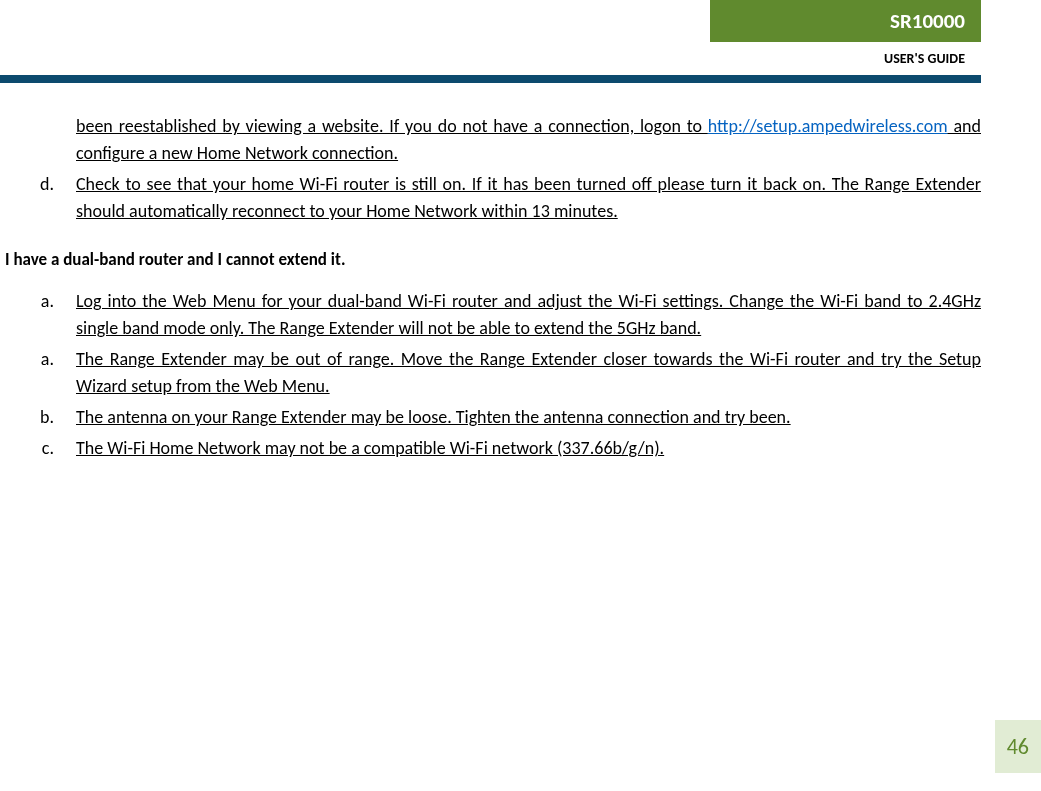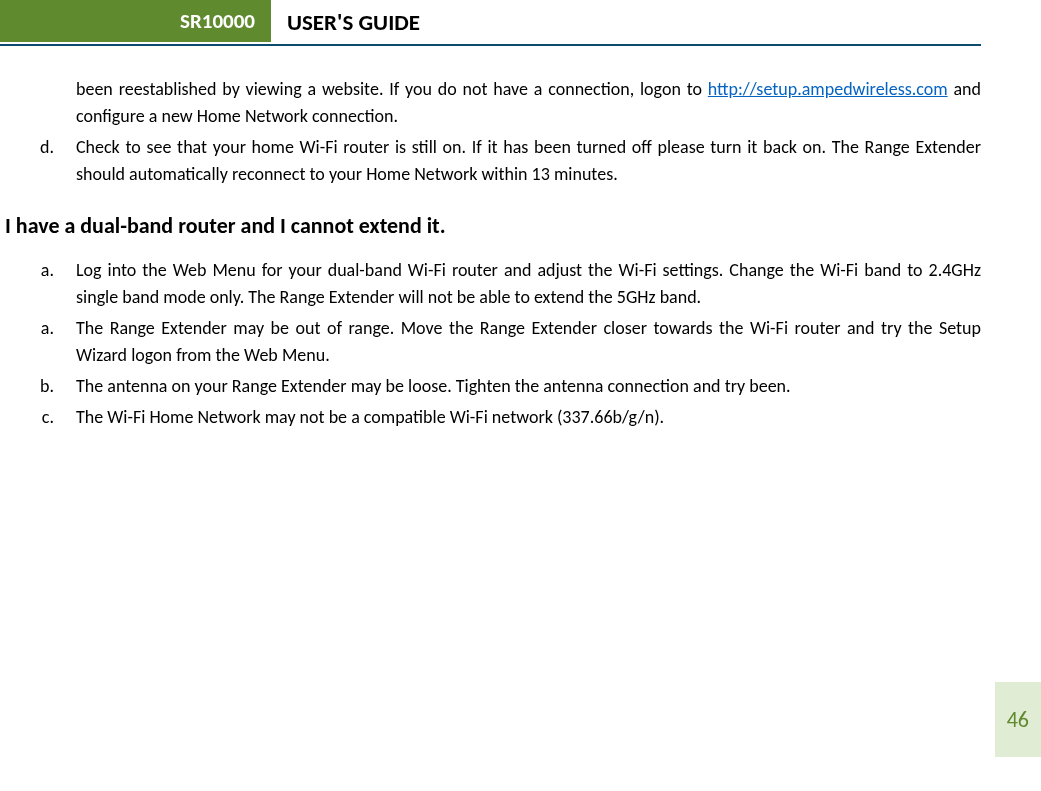--- a/index.html
+++ b/index.html
@@ -10,36 +10,37 @@
     body {
       font-family: Calibri, 'Segoe UI', Arial, sans-serif;
       width: 1041px;
       height: 791px;
       position: relative;
       background: white;
       color: #000;
     }
     .header-bar {
       display: flex;
-      align-items: flex-start;
-      border-bottom: 2px solid #0c4a6e;
+      align-items: flex-end;
+      border-bottom: 8px solid #0c4a6e;
       margin-right: 60px;
+      flex-direction: column;
     }
     .header-model {
       background: #608a2e;
       color: white;
       font-weight: bold;
       font-size: 21px;
       padding: 8px 16px 8px 180px;
       display: flex;
       align-items: center;
     }
     .header-title {
       font-weight: bold;
-      font-size: 23px;
+      font-size: 14px;
       padding: 8px 16px;
       display: flex;
       align-items: center;
       color: #000;
     }
     .content {
       padding: 30px 60px 0 0;
     }
     .list-item {
       display: flex;
@@ -50,38 +51,39 @@
     }
     .list-marker {
       width: 76px;
       text-align: right;
       padding-right: 22px;
       flex-shrink: 0;
       padding-left: 38px;
     }
     .list-text {
       flex: 1;
+      text-decoration: underline;
     }
     .heading {
       font-weight: bold;
-      font-size: 22px;
+      font-size: 17px;
       margin: 24px 0 18px 5px;
     }
     .link {
       color: #0563c1;
       text-decoration: underline;
     }
     .page-number-box {
       position: absolute;
       right: 0;
-      bottom: 34px;
+      bottom: 18px;
       background: #e1ecd4;
       color: #608a2e;
       font-size: 22px;
-      padding: 24px 12px;
+      padding: 13px 12px;
       min-width: 46px;
       text-align: center;
     }
     .justify {
       text-align: justify;
     }
   </style>
 </head>
 <body>
 
@@ -107,21 +109,21 @@
   <div class="heading">I have a dual-band router and I cannot extend it.</div>
 
   <div class="list-item">
     <div class="list-marker">a.</div>
     <div class="list-text justify">Log into the Web Menu for your dual-band Wi-Fi router and adjust the Wi-Fi settings. Change the Wi-Fi band to 2.4GHz single band mode only. The Range Extender will not be able to extend the 5GHz band.</div>
   </div>
 
 
   <div class="list-item">
     <div class="list-marker">a.</div>
-    <div class="list-text justify">The Range Extender may be out of range. Move the Range Extender closer towards the Wi-Fi router and try the Setup Wizard logon from the Web Menu.</div>
+    <div class="list-text justify">The Range Extender may be out of range. Move the Range Extender closer towards the Wi-Fi router and try the Setup Wizard setup from the Web Menu.</div>
   </div>
 
   <div class="list-item">
     <div class="list-marker">b.</div>
     <div class="list-text">The antenna on your Range Extender may be loose. Tighten the antenna connection and try been.</div>
   </div>
 
   <div class="list-item">
     <div class="list-marker">c.</div>
     <div class="list-text">The Wi-Fi Home Network may not be a compatible Wi-Fi network (337.66b/g/n).</div>

